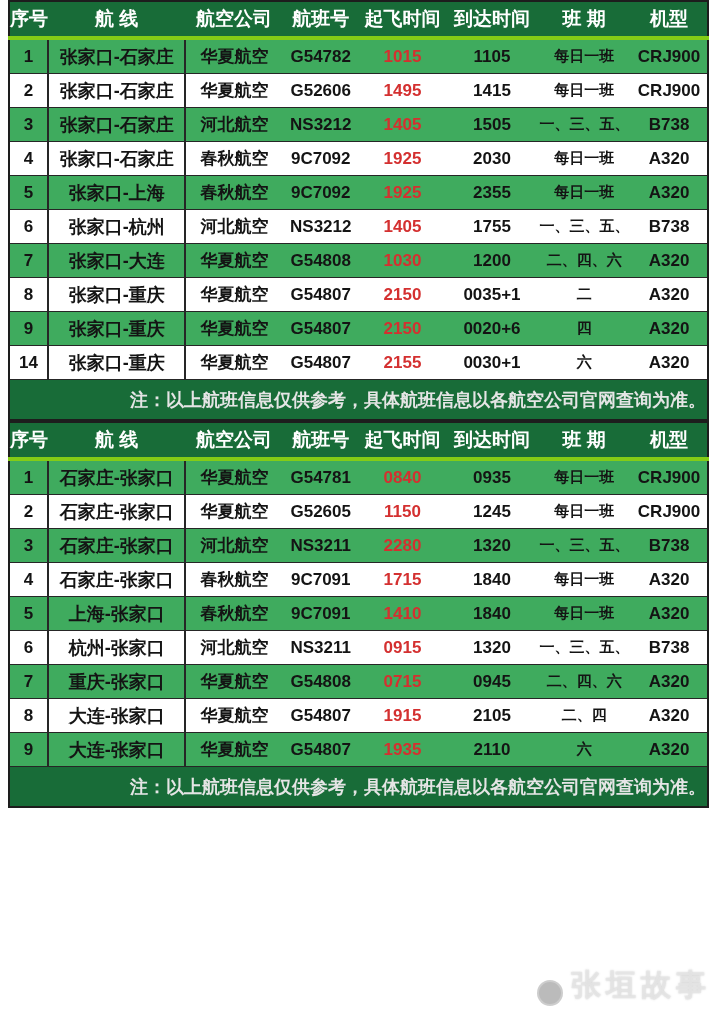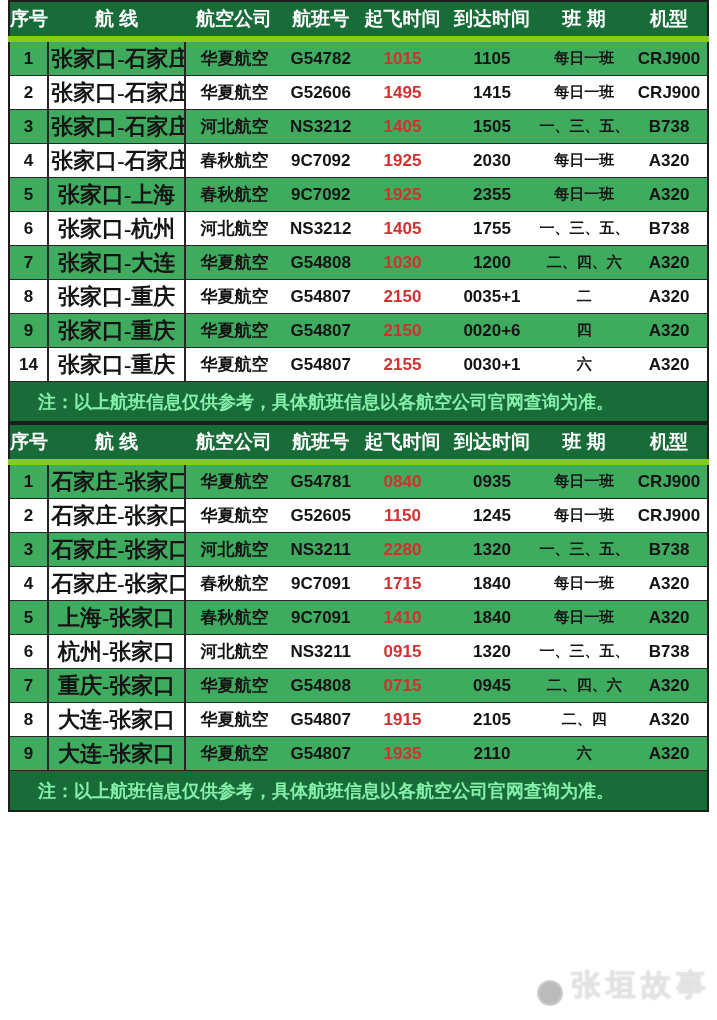--- a/index.html
+++ b/index.html
@@ -35,48 +35,48 @@
   col.c-dep{width:12.6%;}
   col.c-arr{width:13%;}
   col.c-days{width:13.4%;}
   col.c-type{width:11%;}
   thead th{
     background:#186C38;
     color:#ffffff;
     font-size:19px;
     font-weight:bold;
     height:34px;
-    border-bottom:6px solid #84cc16;
+    border-bottom:4px solid #84cc16;
     padding:0;
   }
   tbody td{
     text-align:center;
     font-weight:bold;
     font-size:17px;
     color:#141414;
     height:33px;
     padding:0 2px;
     border-top:1px solid #262626;
     overflow:hidden;
     white-space:nowrap;
   }
   tbody td:nth-child(1),
   tbody td:nth-child(2){border-right:2px solid #262626;}
-  tbody td.col-route{font-size:22px;font-family:Liberation Serif, serif;}
+  tbody td.col-route{font-size:18px;}
   tbody td.col-days{font-size:15px;margin-left:44px;}
   tbody td.red{color:#D43030;}
   tr.row-green{background:#3FAB5E;}
   tr.row-white{background:#ffffff;}
   tfoot td{
     background:#186C38;
-    color:#86efac;
+    color:#e5e5e5;
     font-size:18px;
     font-weight:bold;
     height:37px;
-    text-align:left;
+    text-align:right;
     border-top:1px solid #262626;
     padding-left:28px;
   }
   .watermark{
     position:absolute;
     right:6px;
     bottom:14px;
     display:flex;
     align-items:flex-end;
     gap:8px;

